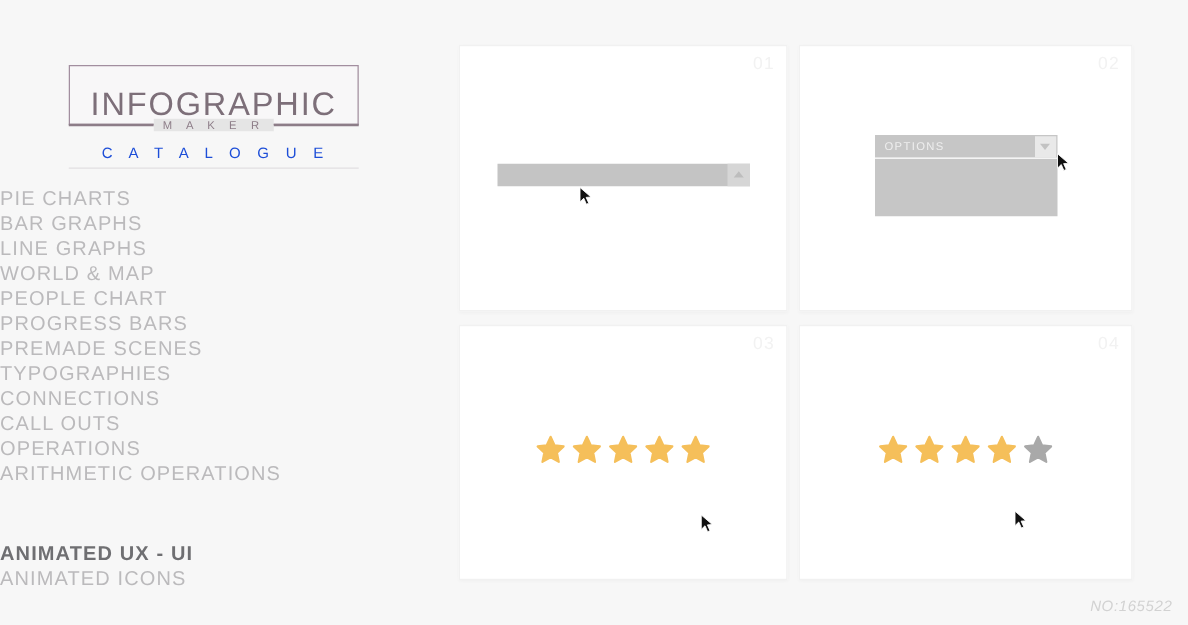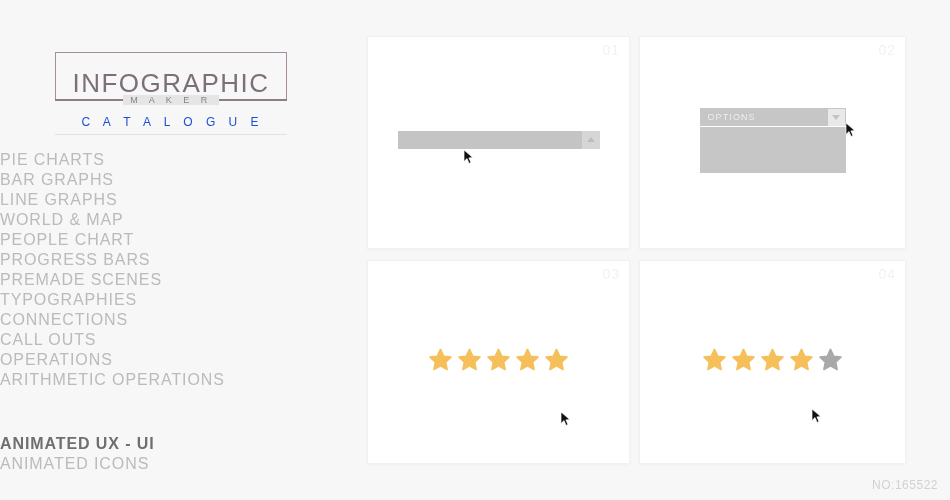--- a/index.html
+++ b/index.html
@@ -281,21 +281,21 @@
   .wm {
     position: absolute;
     bottom: 8px;
     font-size: 13px;
     color: #d2d2d2;
     letter-spacing: 0.5px;
     white-space: nowrap;
   }
 
   .wm-left  { left: 12px; }
-  .wm-right { right: 12px; font-size: 12px; }
+  .wm-right { right: 12px; font-size: 12px; font-style: italic; }
 </style>
 </head>
 <body>
 
 <div id="app">
 
   <div class="sidebar">
 
     <div class="logo-box">
       <span class="logo-text">INFOGRAPHIC</span>

